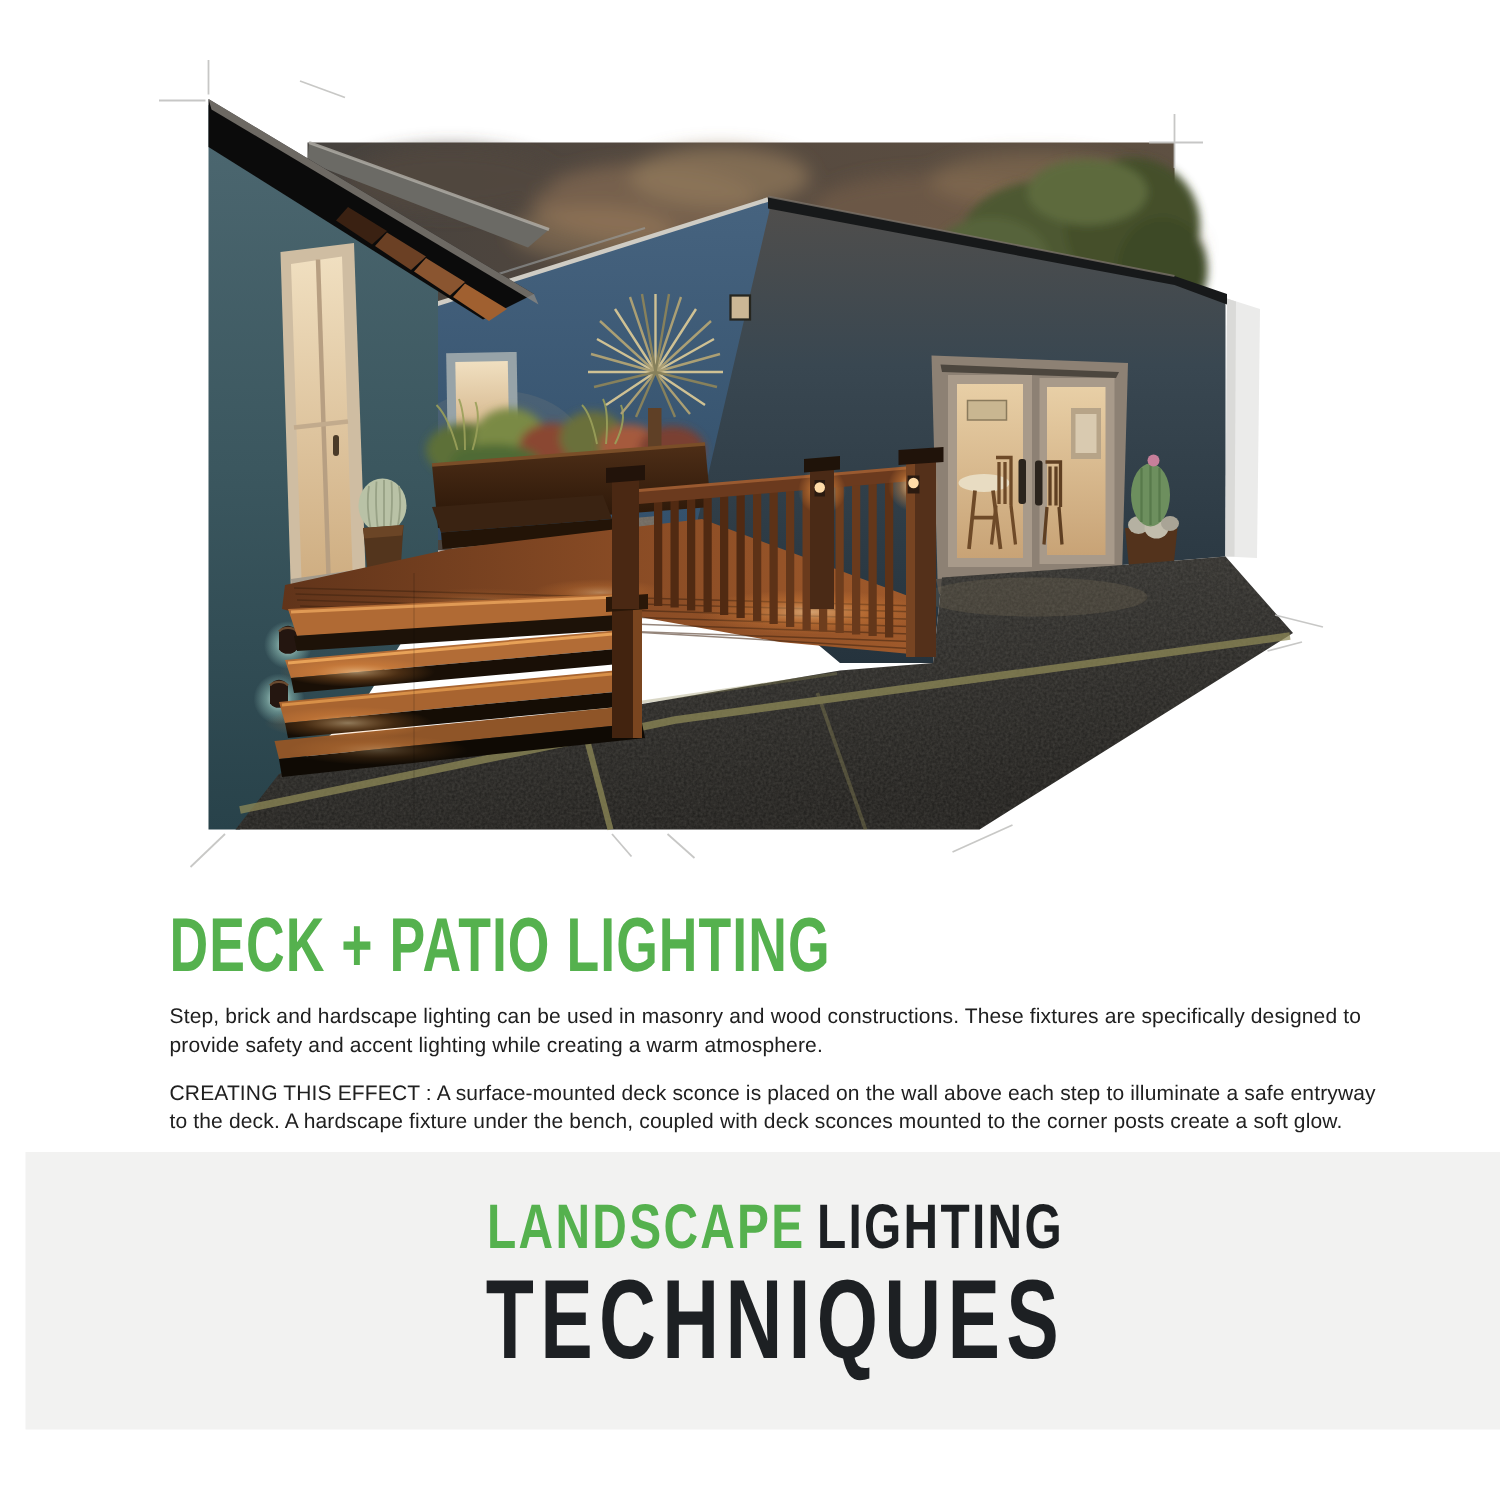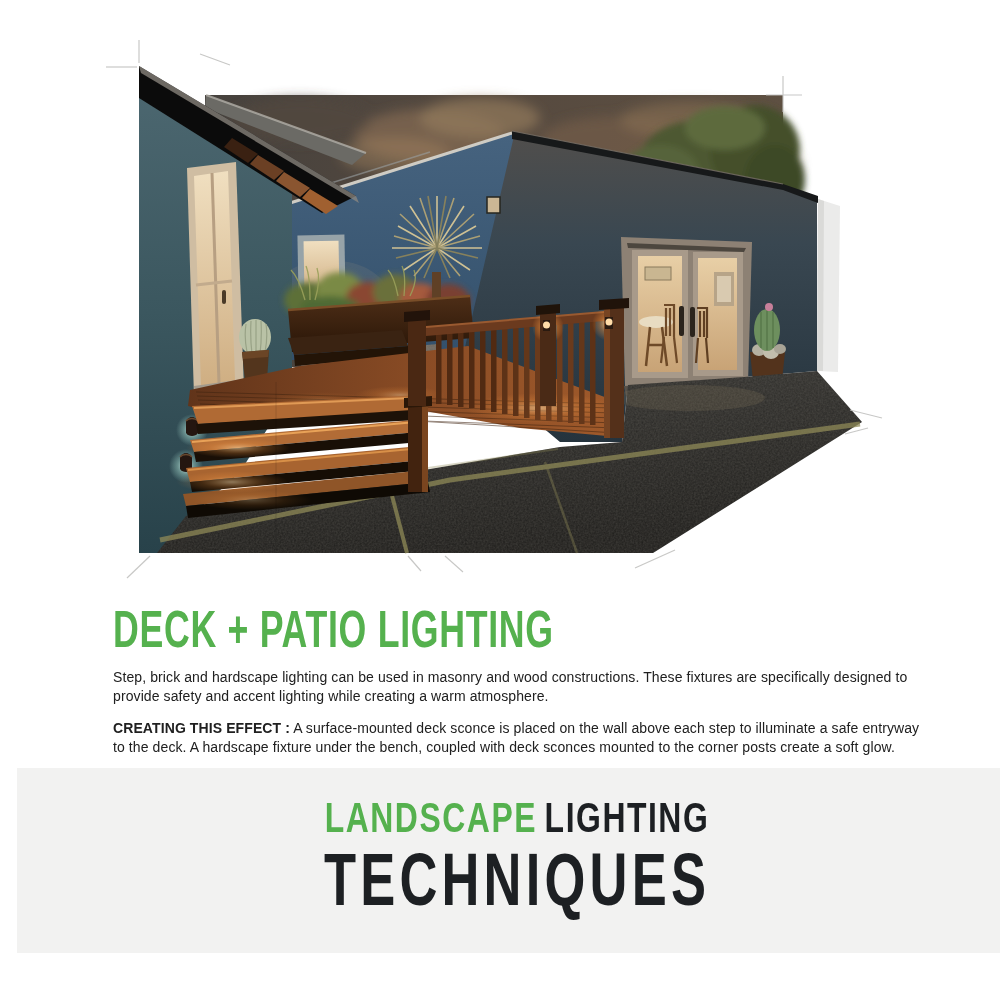--- a/index.html
+++ b/index.html
@@ -15,21 +15,21 @@
   .canvas{position:relative;width:1000px;height:1000px;background:var(--page-bg);}
   .illustration{position:absolute;left:0;top:0;width:1000px;height:590px;}
   .article{position:absolute;left:85px;top:604px;width:828px;margin-left:28px;}
   .article h1{
     font-size:51px;line-height:1.0;font-weight:700;color:var(--accent-green);
     transform:scaleX(.70);transform-origin:left center;white-space:nowrap;
     letter-spacing:1px;margin:0 0 13px 0;
   }
   .article p{font-size:14px;line-height:19px;color:var(--text-dark);
     width:812px;margin:0 0 13px 0;letter-spacing:.1px;}
-  .article p .lead{font-weight:700;}
+  .article p .lead{font-weight:400;}
   .footer{position:absolute;left:0;top:768px;width:1000px;height:185px;
     background:var(--footer-bg);text-align:center;margin-left:17px;}
   .brand-line1{display:block;padding-top:29px;font-size:42px;line-height:1;
     font-weight:700;letter-spacing:2px;transform:scaleX(.76);transform-origin:center;
     white-space:nowrap;}
   .brand-line1 .w-green{color:var(--accent-green);}
   .brand-line1 .w-dark{color:var(--footer-dark);margin-left:10px;}
   .brand-line2{display:block;margin-top:3px;font-size:75px;line-height:1;
     font-weight:700;letter-spacing:6px;color:var(--footer-dark);
     transform:scaleX(.70);transform-origin:center;white-space:nowrap;}

